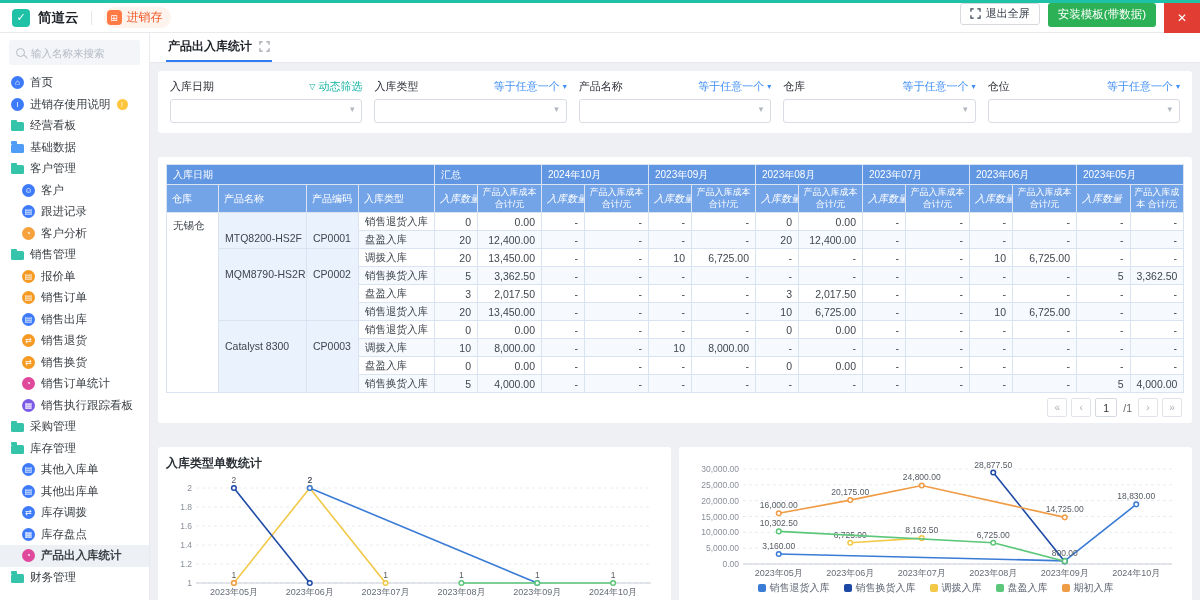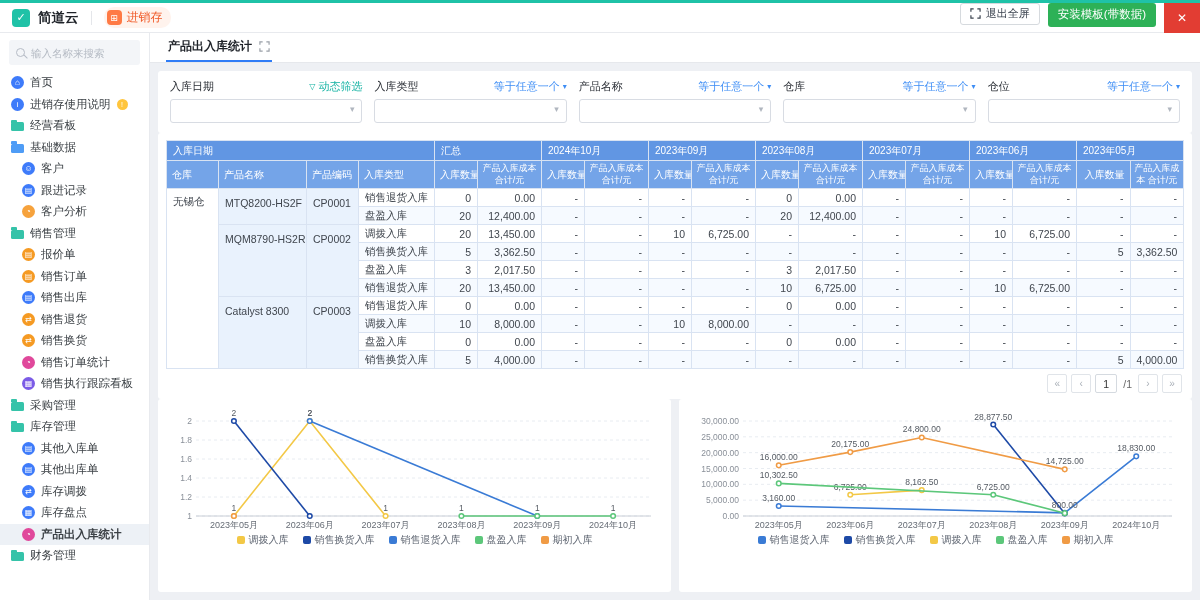--- a/index.html
+++ b/index.html
@@ -34,45 +34,45 @@
   .side-item.selected { background:#edf1f6; font-weight:bold; }
   .ic { width:13px; height:13px; border-radius:50%; color:#fff; font-size:8px; display:inline-flex; align-items:center; justify-content:center; flex:none; }
   .folder { width:13px; height:9px; border-radius:1.5px; position:relative; display:inline-block; flex:none; margin-top:2px; }
   .folder::before { content:""; position:absolute; top:-2.5px; left:0; width:6px; height:3px; border-radius:1px 1px 0 0; background:inherit; }
   .bulb { width:11px; height:11px; border-radius:50%; background:#ffc53d; color:#fff; font-size:7px; display:inline-flex; align-items:center; justify-content:center; flex:none; }
   
   .tabbar { height:30px; background:#fff; border-bottom:1px solid #e6e8ec; display:flex; align-items:center; padding-left:16px; }
   .tab { height:100%; display:inline-flex; align-items:center; gap:7px; font-size:12px; font-weight:bold; color:#1f2329; border-bottom:2px solid #2f7cf6; cursor:pointer; padding:0 2px; }
   .xicon { color:#9aa0a8; }
   
-  .content { flex:1; padding:8px; display:flex; flex-direction:column; gap:0; overflow:hidden; }
+  .content { flex:1; padding:8px; display:flex; flex-direction:column; gap:24px; overflow:hidden; }
   .card { background:#fff; border-radius:3px; }
   
   .filters { display:flex; gap:12px; padding:8px 12px 10px; }
   .fgroup { flex:1; min-width:0; }
   .frow { display:flex; justify-content:space-between; align-items:center; margin-bottom:5px; }
   .flabel { font-size:11px; color:#2b2f36; }
   .fop { font-size:11px; cursor:pointer; display:inline-flex; align-items:center; gap:3px; }
   .fop.teal { color:#12b2a2; }
   .fop.blue { color:#3d8df5;justify-content:center; }
   .fop .sm { font-size:8px; }
   .fselect { height:24px; border:1px solid #d8dce3; border-radius:3px; position:relative; cursor:pointer; background:#fff; }
   .fselect .chev { position:absolute; right:7px; top:4px; color:#b0b6bf; font-size:9px; }
   
   .table-card { padding:7px 8px 5px; display:flex; flex-direction:column; }
   .tbl-title { font-size:11.5px; font-weight:bold; color:#2b2f36; margin:1px 0 6px 2px; }
   table { border-collapse:collapse; table-layout:fixed; width:100%; }
   th,td { border:1px solid #d9e3f2; overflow:hidden; white-space:nowrap; }
   .th1 { background:#6196e3; color:#fff; font-size:10px; font-weight:normal; height:20px; text-align:left; padding:0 6px; }
   .th2 { background:#74a4e8; color:#fff; font-size:10px; font-weight:normal; height:28px; text-align:left; padding:0 5px; }
   .th2.cost { font-size:9px; white-space:normal; line-height:1.25; text-align:center; padding:0 3px; }
-  .th2.qty { text-align:right; }
+  .th2.qty { text-align:left;font-style:italic; }
   td { font-size:10.5px; height:18px; padding:1px 6px; color:#40464e; }
   td.wh { vertical-align:top; padding-top:6px; background:#fff; }
-  td.prod { vertical-align:top; padding-top:8px; background:#e9f2fd; }
+  td.prod { vertical-align:top; padding-top:19px; background:#e9f2fd; }
   td.num { text-align:right; }
   tr.even td.num, tr.even td.type { background:#f6faff; }
   .pager { display:flex; justify-content:flex-end; align-items:center; gap:4px; padding:5px 2px 1px; }
   .pbtn { width:20px; height:19px; border:1px solid #e0e4e9; border-radius:2px; background:#fff; color:#aab0b8; font-size:10px; display:inline-flex; align-items:center; justify-content:center; cursor:pointer; }
   .pcur { min-width:22px; height:19px; border:1px solid #d5dae0; border-radius:2px; font-size:10.5px; color:#333; display:inline-flex; align-items:center; justify-content:center; padding:0 4px; }
   .ptot { font-size:10.5px; color:#666; margin:0 2px; }
   
   .charts-row { display:flex; gap:8px; flex:1; }
   .chart-card { flex:1; padding:8px 8px 4px; display:flex; flex-direction:column; }
   .chart-title { font-size:12px; font-weight:bold; color:#2b2f36; margin-bottom:2px; }
@@ -126,20 +126,24 @@
           <span>进销存使用说明</span>
           <span class="bulb">!</span>
         </div>
         <div class="side-item">
           <span class="folder" style="background: rgb(53, 195, 169);"></span>
           <span>经营看板</span>
         </div>
         <div class="side-item">
           <span class="folder" style="background: rgb(78, 156, 246);"></span>
           <span>基础数据</span>
+        </div>
+        <div class="side-item">
+          <span class="folder" style="background: rgb(53, 195, 169);"></span>
+          <span>客户管理</span>
         </div>
         <div class="side-item ind">
           <span class="ic" style="background: rgb(62, 123, 250);">☺</span>
           <span>客户</span>
         </div>
         <div class="side-item ind">
           <span class="ic" style="background: rgb(62, 123, 250);">▤</span>
           <span>跟进记录</span>
         </div>
         <div class="side-item ind">
@@ -499,20 +503,21 @@
             <span class="pbtn">‹</span>
             <span class="pcur">1</span>
             <span class="ptot">/1</span>
             <span class="pbtn">›</span>
             <span class="pbtn">»</span>
           </div>
       </section>
 
       <div class="charts-row">
         <section class="card chart-card">
+          <div class="chart-title">入库类型单数统计</div>
           <svg id="chart0" width="497" height="124">
               <line x1="30" y1="109" x2="485" y2="109" stroke="#e8ecf1" stroke-dasharray="3 3"></line>
               <text class="tick" x="26" y="112" text-anchor="end">1</text>
               <line x1="30" y1="90" x2="485" y2="90" stroke="#e8ecf1" stroke-dasharray="3 3"></line>
               <text class="tick" x="26" y="93" text-anchor="end">1.2</text>
               <line x1="30" y1="71" x2="485" y2="71" stroke="#e8ecf1" stroke-dasharray="3 3"></line>
               <text class="tick" x="26" y="74" text-anchor="end">1.4</text>
               <line x1="30" y1="51.99999999999999" x2="485" y2="51.99999999999999" stroke="#e8ecf1" stroke-dasharray="3 3"></line>
               <text class="tick" x="26" y="54.99999999999999" text-anchor="end">1.6</text>
               <line x1="30" y1="33" x2="485" y2="33" stroke="#e8ecf1" stroke-dasharray="3 3"></line>

